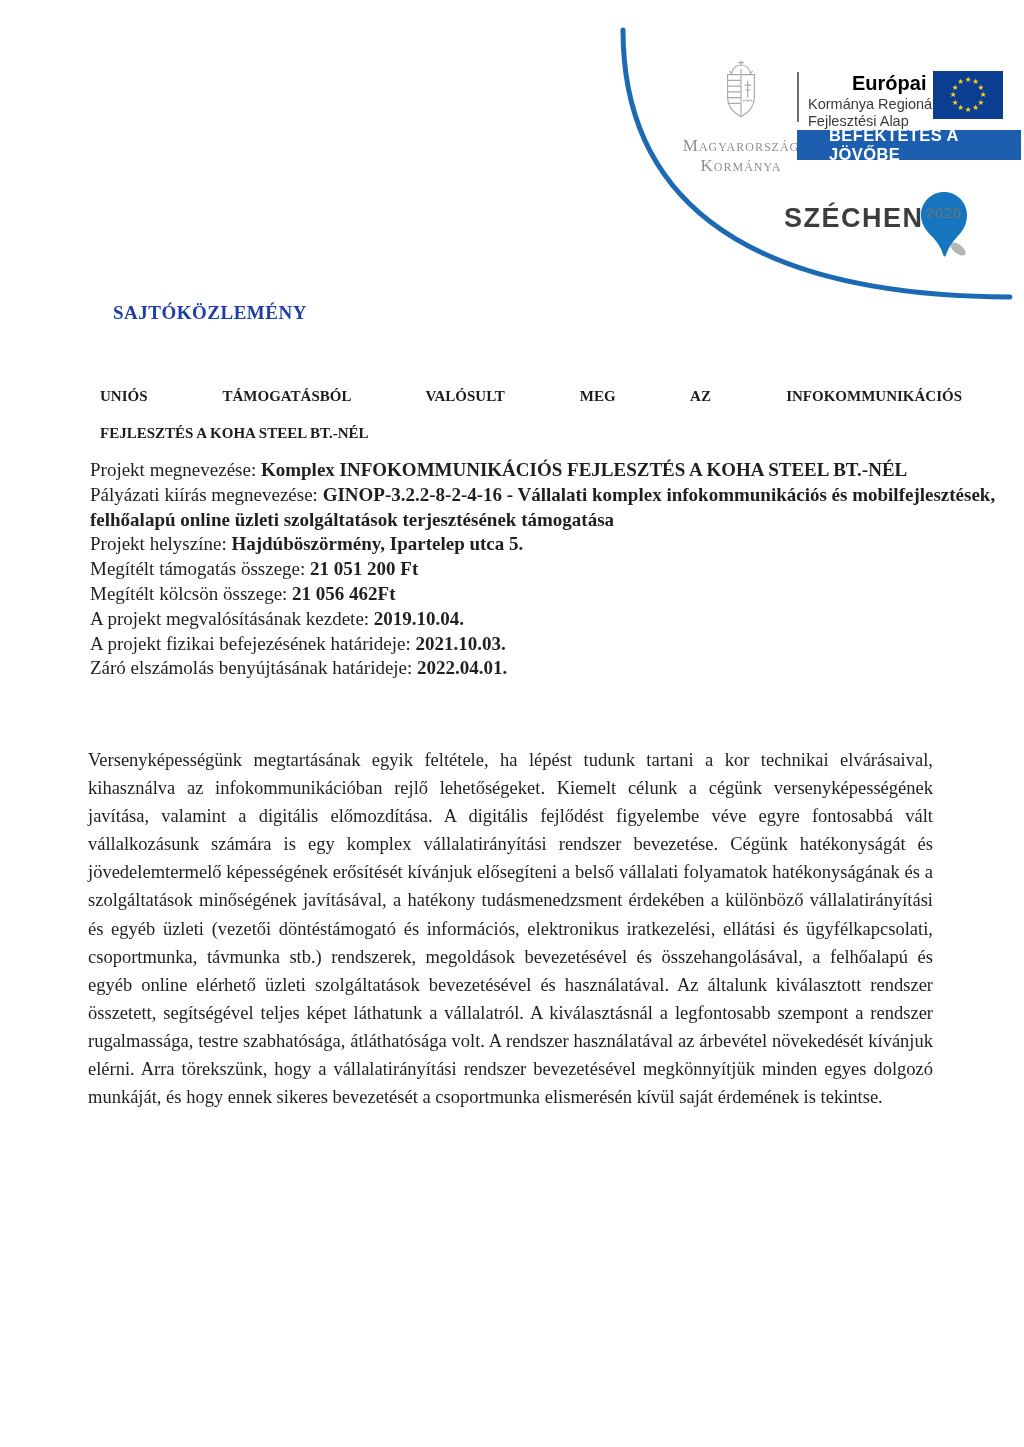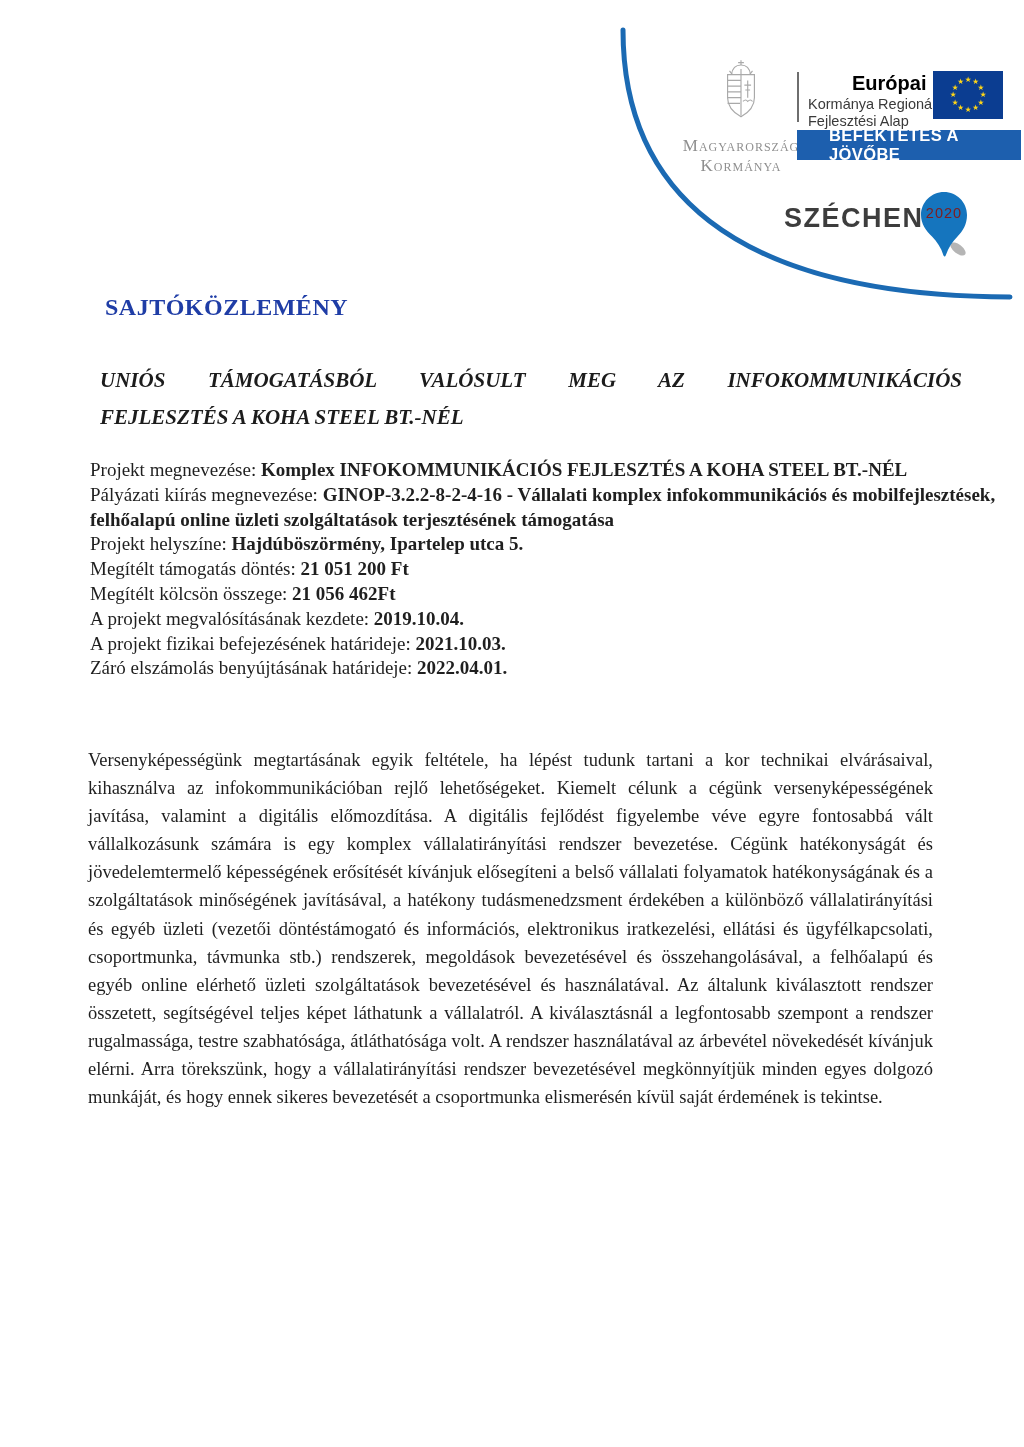--- a/index.html
+++ b/index.html
@@ -51,33 +51,32 @@
     position:absolute;left:784px;top:203px;
     font-family:"Liberation Sans","DejaVu Sans",sans-serif;
     font-weight:bold;font-size:27px;letter-spacing:1.5px;
     color:#3d3d3d;
   }
   .pin{position:absolute;left:920px;top:190px;width:50px;height:72px;}
   .pin-year{
     position:absolute;left:0;top:15px;width:48px;
     text-align:center;
     font-family:"Liberation Sans","DejaVu Sans",sans-serif;
-    font-size:14.5px;letter-spacing:1px;color:#7f1d1d;
+    font-size:14.5px;letter-spacing:1px;color:#737373;
   }
   
   .title{
-    position:absolute;left:97px;top:286px;margin:8px;
-    font-size:24px;font-weight:bold;letter-spacing:0.5px;
+    position:absolute;left:97px;top:286px;margin:16px;
+    font-size:19px;font-weight:bold;letter-spacing:0.5px;
     color:var(--title-blue,#1f3da6);
   }
   .subtitle{
-    position:absolute;left:100px;top:362px;width:862px;
-    font-size:21px;font-weight:bold;line-height:37px;
+    position:absolute;left:100px;top:378px;width:862px;
+    font-size:15px;font-weight:bold;line-height:37px;
     color:#1c1c1c;
-    font-style:italic;
   }
   .sub-line1{text-align:justify;text-align-last:justify;}
   .details{
     position:absolute;left:90px;top:458px;width:915px;
     font-size:19px;line-height:24.8px;
   }
   .detail-line{text-align:left;}
   .bold,.detail-line .bold{font-weight:bold;}
   .body-text{
     position:absolute;left:88px;top:746px;width:845px;margin:0;
@@ -147,21 +146,21 @@
 
   <div class="subtitle">
     <div class="sub-line1">UNIÓS TÁMOGATÁSBÓL VALÓSULT MEG AZ INFOKOMMUNIKÁCIÓS</div>
     <div class="sub-line2">FEJLESZTÉS A KOHA STEEL BT.-NÉL</div>
   </div>
 
   <div class="details">
       <div class="detail-line"><span>Projekt megnevezése: </span><span class="bold">Komplex INFOKOMMUNIKÁCIÓS FEJLESZTÉS A KOHA STEEL BT.-NÉL</span></div>
       <div class="detail-line"><span>Pályázati kiírás megnevezése: </span><span class="bold">GINOP-3.2.2-8-2-4-16 - Vállalati komplex infokommunikációs és mobilfejlesztések, felhőalapú online üzleti szolgáltatások terjesztésének támogatása</span></div>
       <div class="detail-line"><span>Projekt helyszíne: </span><span class="bold">Hajdúböszörmény, Ipartelep utca 5.</span></div>
-      <div class="detail-line"><span>Megítélt támogatás döntés: </span><span class="bold">21 051 200 Ft</span></div>
+      <div class="detail-line"><span>Megítélt támogatás összege: </span><span class="bold">21 051 200 Ft</span></div>
       <div class="detail-line"><span>Megítélt kölcsön összege: </span><span class="bold">21 056 462Ft</span></div>
       <div class="detail-line"><span>A projekt megvalósításának kezdete: </span><span class="bold">2019.10.04.</span></div>
       <div class="detail-line"><span>A projekt fizikai befejezésének határideje: </span><span class="bold">2021.10.03.</span></div>
       <div class="detail-line"><span>Záró elszámolás benyújtásának határideje: </span><span class="bold">2022.04.01.</span></div>
     </div>
 
   <p class="body-text">Versenyképességünk megtartásának egyik feltétele, ha lépést tudunk tartani a kor technikai elvárásaival, kihasználva az infokommunikációban rejlő lehetőségeket. Kiemelt célunk a cégünk versenyképességének javítása, valamint a digitális előmozdítása. A digitális fejlődést figyelembe véve egyre fontosabbá vált vállalkozásunk számára is egy komplex vállalatirányítási rendszer bevezetése. Cégünk hatékonyságát és jövedelemtermelő képességének erősítését kívánjuk elősegíteni a belső vállalati folyamatok hatékonyságának és a szolgáltatások minőségének javításával, a hatékony tudásmenedzsment érdekében a különböző vállalatirányítási és egyéb üzleti (vezetői döntéstámogató és információs, elektronikus iratkezelési, ellátási és ügyfélkapcsolati, csoportmunka, távmunka stb.) rendszerek, megoldások bevezetésével és összehangolásával, a felhőalapú és egyéb online elérhető üzleti szolgáltatások bevezetésével és használatával. Az általunk kiválasztott rendszer összetett, segítségével teljes képet láthatunk a vállalatról. A kiválasztásnál a legfontosabb szempont a rendszer rugalmassága, testre szabhatósága, átláthatósága volt. A rendszer használatával az árbevétel növekedését kívánjuk elérni. Arra törekszünk, hogy a vállalatirányítási rendszer bevezetésével megkönnyítjük minden egyes dolgozó munkáját, és hogy ennek sikeres bevezetését a csoportmunka elismerésén kívül saját érdemének is tekintse.</p>
 
 </div>
 

